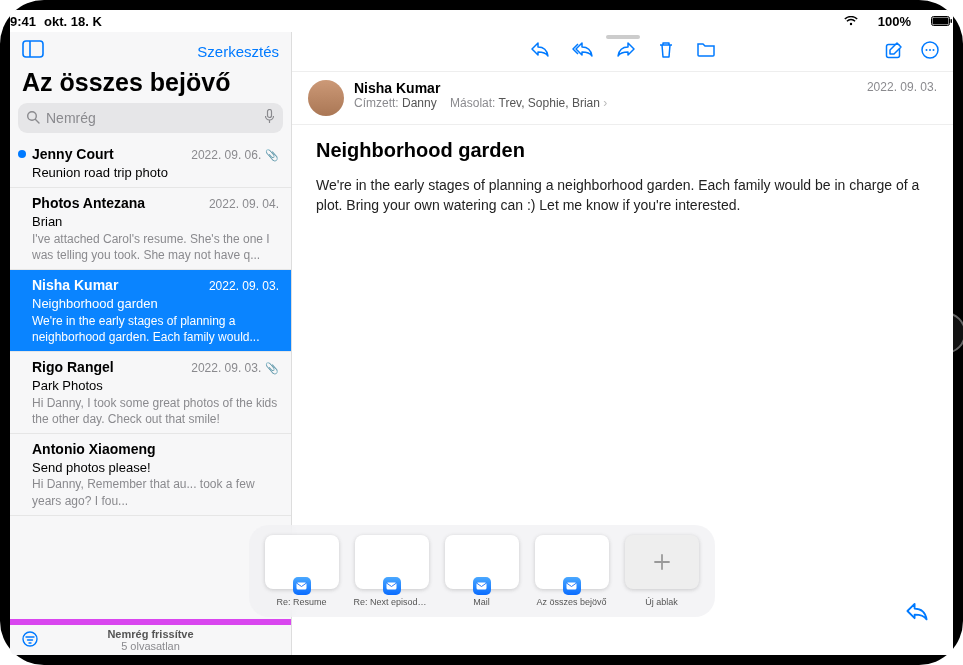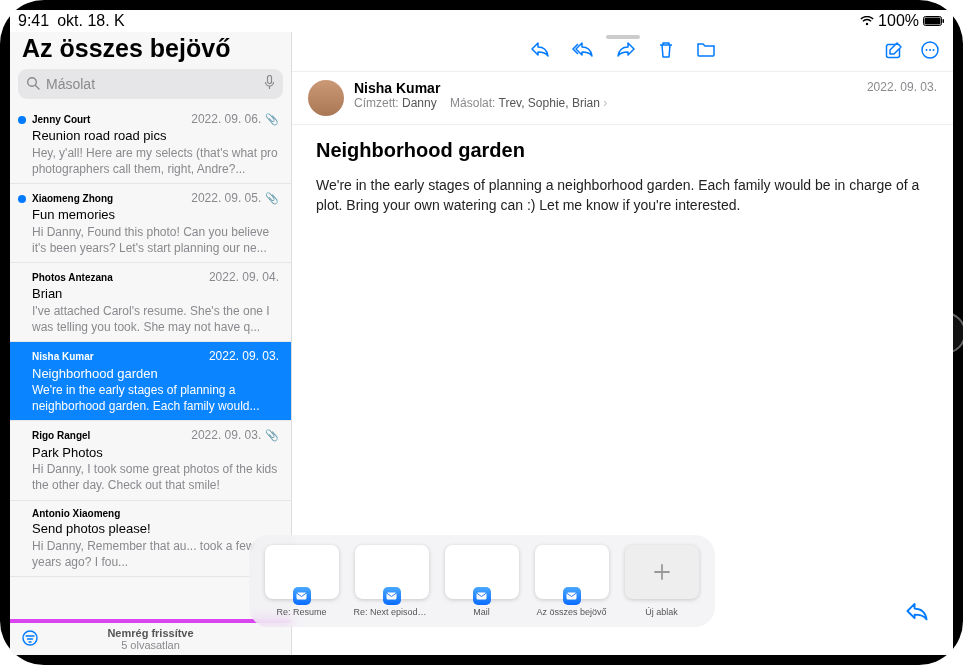--- a/index.html
+++ b/index.html
@@ -30,26 +30,26 @@
       transform: translateY(-50%);
       width: 42px; height: 42px;
       border: 2px solid #666; border-radius: 50%;
       background: #111;
     }
 
     
     .status-bar {
       height: 22px;
       display: flex; align-items: center; justify-content: space-between;
-      padding: 0 8px;
-      font-size: 16px; font-weight: 400;
+      padding: 0 0;
+      font-size: 13px; font-weight: 700;
       color: #000;
     }
     .status-left { display: flex; gap: 8px; }
-    .status-right { display: flex; align-items: center; gap: 4px; }
+    .status-right { display: flex; align-items: center; gap: 20px; }
     .wifi-icon svg, .battery-icon svg { display: block; }
 
     
     .content {
       flex: 1; display: flex; min-height: 0;
     }
 
     .sidebar {
       width: 282px;
       border-right: 1px solid #ddd;
@@ -85,36 +85,36 @@
 
     .email-list { flex:1; overflow: hidden; }
 
     .email-item {
       padding: 6px 12px 6px 22px;
       border-bottom: 1px solid #e6e6e6;
       position: relative;
       font-size: 12px; line-height: 1.35;
     }
     .email-item .sender-row { display:flex; justify-content: space-between; align-items:baseline; }
-    .email-item .sender { font-size: 10px; font-weight: 600; color:#000;}
+    .email-item .sender { font-size: 14px; font-weight: 600; color:#000;}
     .email-item .date { font-size: 12px; color: #8a8a8e; margin-left: 33px; }
     .email-item .subject { font-size: 13px; color: #000; }
     .email-item .preview { color: #8a8a8e; display:-webkit-box; -webkit-line-clamp:2; -webkit-box-orient:vertical; overflow:hidden;}
     .email-item .unread-dot {
       position: absolute; left: 8px; top: 11px; width: 8px; height: 8px; border-radius:50%; background:#007aff;
     }
     .email-item.selected { background: #0a84ff; }
     .email-item.selected .sender,
     .email-item.selected .date,
     .email-item.selected .subject,
     .email-item.selected .preview { color:#fff; }
     .email-item .attach { color:#8a8a8e; font-size:11px; margin-left:4px;}
 
     .sidebar-footer {
-      height: 36px; border-top:4px solid #d946ef;
+      height: 36px; border-top:6px solid #d946ef;
       display:flex; align-items:center; justify-content:center;
       gap:10px; font-size:11px; color:#8a8a8e;
       position:relative;
     }
     .filter-btn { position:absolute; left:10px; color:#007aff;}
     .footer-text { text-align:center; line-height:1.1;}
 
     
     .detail { flex:1; display:flex; flex-direction:column; background:#fff;}
 
@@ -143,21 +143,21 @@
 
     .msg-subject {
       font-size: 20px; font-weight:700; padding: 14px 24px 8px;
     }
     .msg-body {
       font-size: 14px; padding: 6px 24px; line-height:1.4; color:#222;
     }
 
     
     .shelf {
-      position:absolute; bottom:28px; left:50%; transform:translateX(-50%);
+      position:absolute; bottom:38px; left:50%; transform:translateX(-50%);
       display:flex; gap:16px; padding:10px 16px;
       background: rgba(240,240,242,0.7);
       border-radius: 20px;
       backdrop-filter: blur(6px);
     }
     .shelf-card {
       width: 74px; display:flex; flex-direction:column; align-items:center; gap:2px;
       font-size: 9px; color:#555; text-align:center;
     }
     .shelf-thumb {
@@ -202,57 +202,56 @@
               <rect x="1.5" y="1.5" width="16" height="7" rx="1.3" fill="#000"></rect>
               <rect x="19.5" y="3" width="1.5" height="4" rx="0.7" fill="#000"></rect>
             </svg>
         </span>
       </div>
     </div>
 
     <div class="content">
 
       <div class="sidebar">
+        <div class="sidebar-top">
+          <span class="icon-btn">
+            <svg width="22" height="18" viewBox="0 0 22 18">
+                <rect x="1" y="1" width="20" height="16" rx="3" fill="none" stroke="#007aff" stroke-width="1.6"></rect>
+                <line x1="8" y1="1" x2="8" y2="17" stroke="#007aff" stroke-width="1.6"></line>
+              </svg>
+          </span>
+          <span class="edit-link">Szerkesztés</span>
+        </div>
         <div class="sidebar-title">Az összes bejövő</div>
 
         <div class="search-box">
           <span class="search-icon">
             <svg width="14" height="14" viewBox="0 0 14 14">
                 <circle cx="6" cy="6" r="4.3" fill="none" stroke="#8a8a8e" stroke-width="1.4"></circle>
                 <line x1="9.5" y1="9.5" x2="13" y2="13" stroke="#8a8a8e" stroke-width="1.4" stroke-linecap="round"></line>
               </svg>
           </span>
-          <span class="placeholder">Másolat</span>
+          <span class="placeholder">Nemrég</span>
           <span class="mic-icon">
             <svg width="11" height="15" viewBox="0 0 11 15">
                 <rect x="3.5" y="0.5" width="4" height="8" rx="2" fill="none" stroke="#8a8a8e" stroke-width="1.2"></rect>
                 <path d="M1.5 7a4 4 0 008 0" fill="none" stroke="#8a8a8e" stroke-width="1.2"></path>
                 <line x1="5.5" y1="11" x2="5.5" y2="14" stroke="#8a8a8e" stroke-width="1.2"></line>
               </svg>
           </span>
         </div>
 
         <div class="email-list" id="email-list">
             <div class="email-item">
               <span class="unread-dot"></span>
               <div class="sender-row">
                 <span class="sender">Jenny Court</span>
                 <span class="date">2022. 09. 06.<span class="attach">📎</span></span>
               </div>
-              <div class="subject">Reunion road road pics</div>
-              <div class="preview">Hey, y'all! Here are my selects (that's what pro photographers call them, right, Andre?...</div>
-            </div>
-            <div class="email-item">
-              <span class="unread-dot"></span>
-              <div class="sender-row">
-                <span class="sender">Xiaomeng Zhong</span>
-                <span class="date">2022. 09. 05.<span class="attach">📎</span></span>
-              </div>
-              <div class="subject">Fun memories</div>
-              <div class="preview">Hi Danny, Found this photo! Can you believe it's been years? Let's start planning our ne...</div>
+              <div class="subject">Reunion road trip photo</div>
             </div>
             <div class="email-item">
               <div class="sender-row">
                 <span class="sender">Photos Antezana</span>
                 <span class="date">2022. 09. 04.</span>
               </div>
               <div class="subject">Brian</div>
               <div class="preview">I've attached Carol's resume. She's the one I was telling you took. She may not have q...</div>
             </div>
             <div class="email-item selected">

